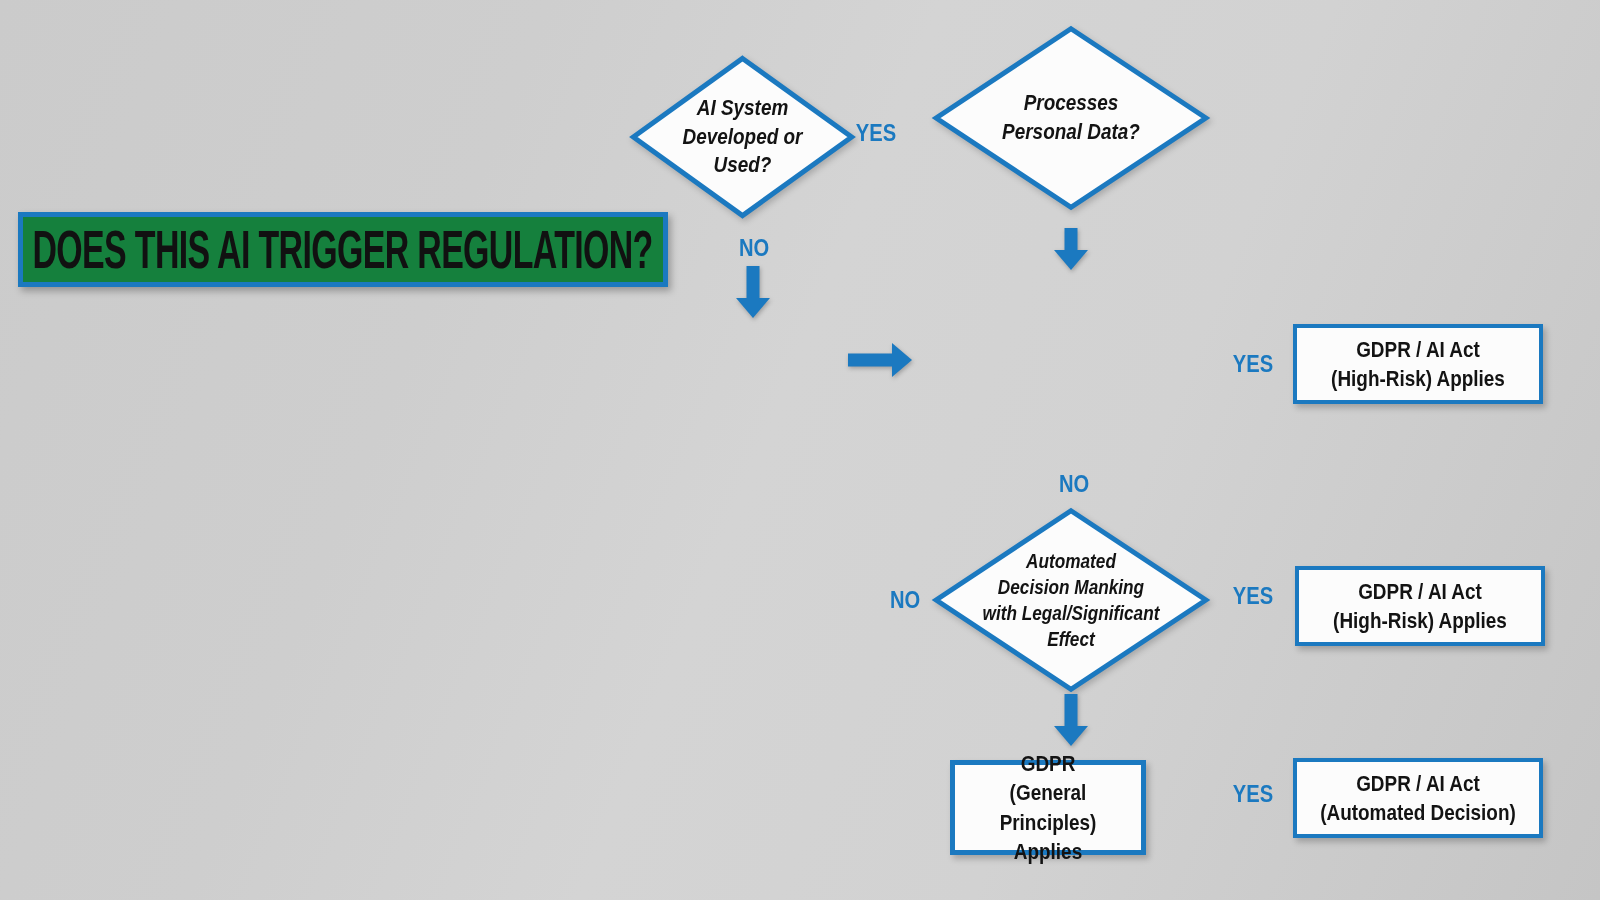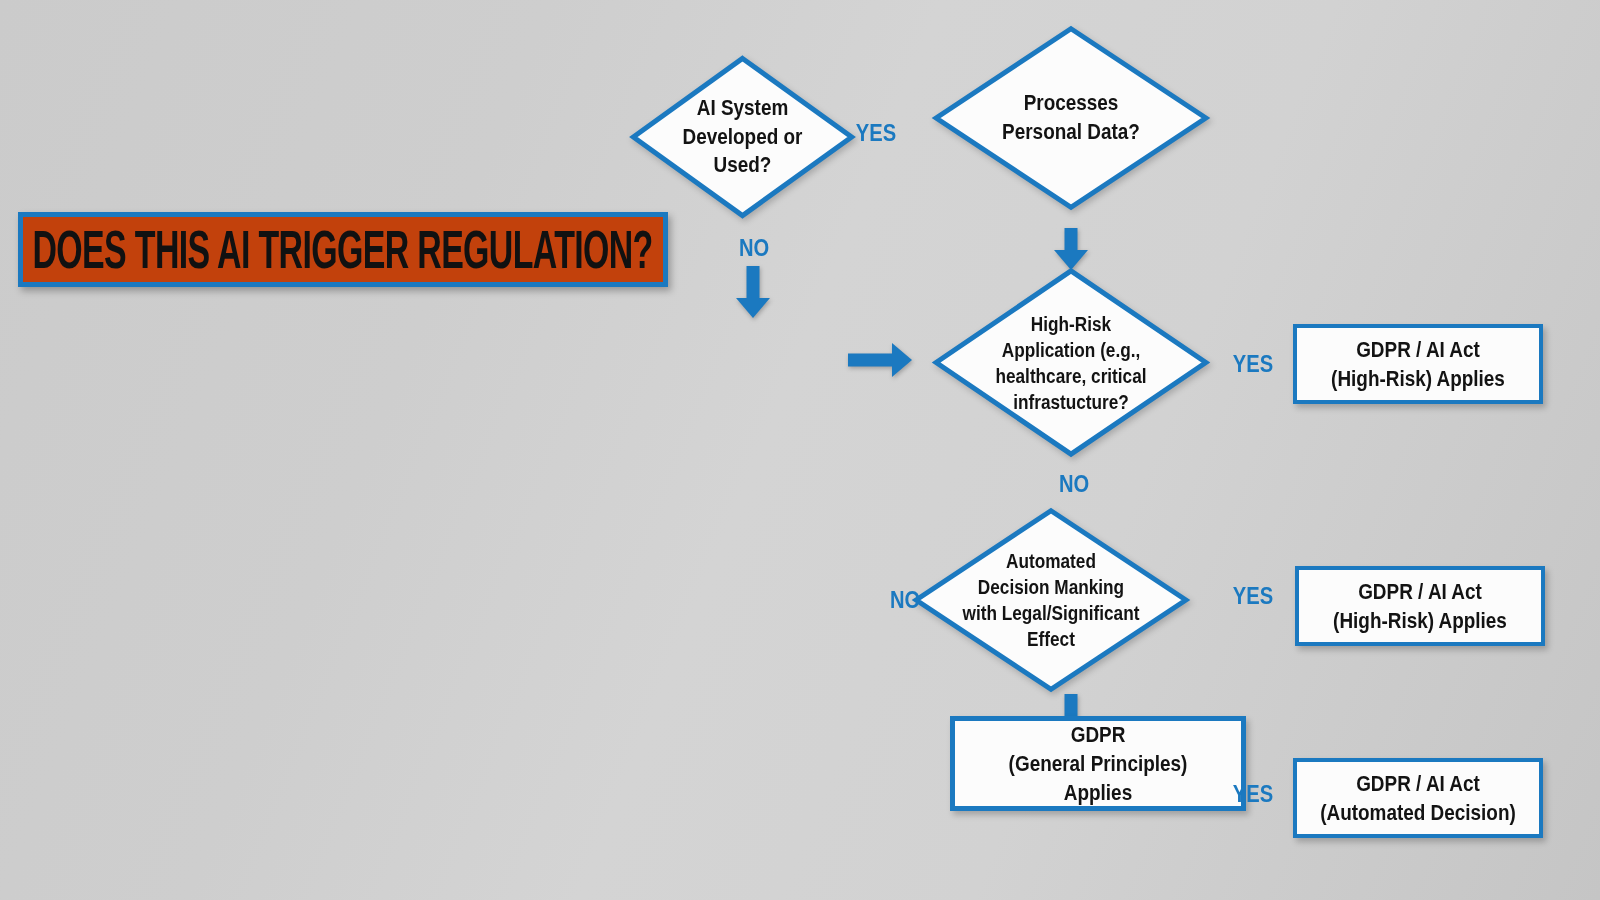--- a/index.html
+++ b/index.html
@@ -8,34 +8,34 @@
     font-family: "Liberation Sans", "DejaVu Sans", sans-serif;
     background: linear-gradient(112deg, #cbcbcb 0%, #cecece 28%, #d4d4d4 48%, #d2d2d2 68%, #c5c5c5 100%);
     position: relative;
     color: var(--ink, #141414);
   }
   .stage { position: absolute; inset: 0; width: 1600px; height: 900px; }
 
   
   .title-box {
     position: absolute; left: 18px; top: 212px; width: 650px; height: 75px;
-    background: #c2410c;
+    background: #15803d;
     border: 5px solid var(--accent);
     box-shadow: 3px 4px 7px rgba(0,0,0,0.28);
     display: flex; align-items: center; justify-content: center;
     overflow: visible;
   }
   .title-text {
     font-size: 53px; font-weight: bold; white-space: nowrap;
     letter-spacing: -1px; color: #111;
     transform: scaleX(0.64); transform-origin: center center;
   }
 
   
-  .diamond { position: absolute; }
+  .diamond { position: absolute; font-style: italic; }
   .diamond svg {
     position: absolute; inset: 0; width: 100%; height: 100%;
     overflow: visible;
     filter: drop-shadow(2px 3px 3px rgba(0,0,0,0.20));
   }
   .diamond polygon {
     fill: var(--box-fill, #fcfcfc);
     stroke: var(--accent);
     stroke-width: 5px;
     stroke-linejoin: miter;
@@ -143,40 +143,31 @@
     <div class="shaft"></div>
       <div class="head"></div>
   </div>
 
 
   <div class="arrow-r" style="left:848px; top:343px; width:64px; height:34px;">
     <div class="shaft"></div>
       <div class="head"></div>
   </div>
 
-  <div class="diamond" style="left:932px; top:268px; width:278px; height:189px;">
-    <svg viewBox="0 0 100 100" preserveAspectRatio="none">
-      <polygon points="50,1.5 98.5,50 50,98.5 1.5,50" vector-effect="non-scaling-stroke"></polygon>
-    </svg>
-    <div class="dlabel fs20">High-Risk
-Application (e.g.,
-healthcare, critical
-infrastucture?</div>
-  </div>
 
   <div class="edge" style="left:1225px; top:350px;">YES</div>
 
   <div class="obox thin" style="left:1293px; top:324px; width:250px; height:80px;">
     <div class="olabel fs22">GDPR / AI Act
 (High-Risk) Applies</div>
   </div>
 
   <div class="edge" style="left:1046px; top:470px;">NO</div>
 
-  <div class="diamond" style="left:912px; top:508px; width:278px; height:184px;">
+  <div class="diamond" style="left:932px; top:508px; width:278px; height:184px;">
     <svg viewBox="0 0 100 100" preserveAspectRatio="none">
       <polygon points="50,1.5 98.5,50 50,98.5 1.5,50" vector-effect="non-scaling-stroke"></polygon>
     </svg>
     <div class="dlabel fs20">Automated
 Decision Manking
 with Legal/Significant
 Effect</div>
   </div>
 
   <div class="edge" style="left:877px; top:586px;">NO</div>
@@ -186,21 +177,21 @@
   <div class="obox thin" style="left:1295px; top:566px; width:250px; height:80px;">
     <div class="olabel fs22">GDPR / AI Act
 (High-Risk) Applies</div>
   </div>
 
   <div class="arrow-v" style="left:1054px; top:694px; width:34px; height:52px;">
     <div class="shaft"></div>
       <div class="head"></div>
   </div>
 
-  <div class="obox" style="left:950px; top:716px; width:296px; height:95px;">
+  <div class="obox" style="left:950px; top:760px; width:196px; height:95px;">
     <div class="olabel fs22">GDPR
 (General Principles)
 Applies</div>
   </div>
 
   <div class="edge" style="left:1225px; top:780px;">YES</div>
 
   <div class="obox thin" style="left:1293px; top:758px; width:250px; height:80px;">
     <div class="olabel fs22">GDPR / AI Act
 (Automated Decision)</div>

